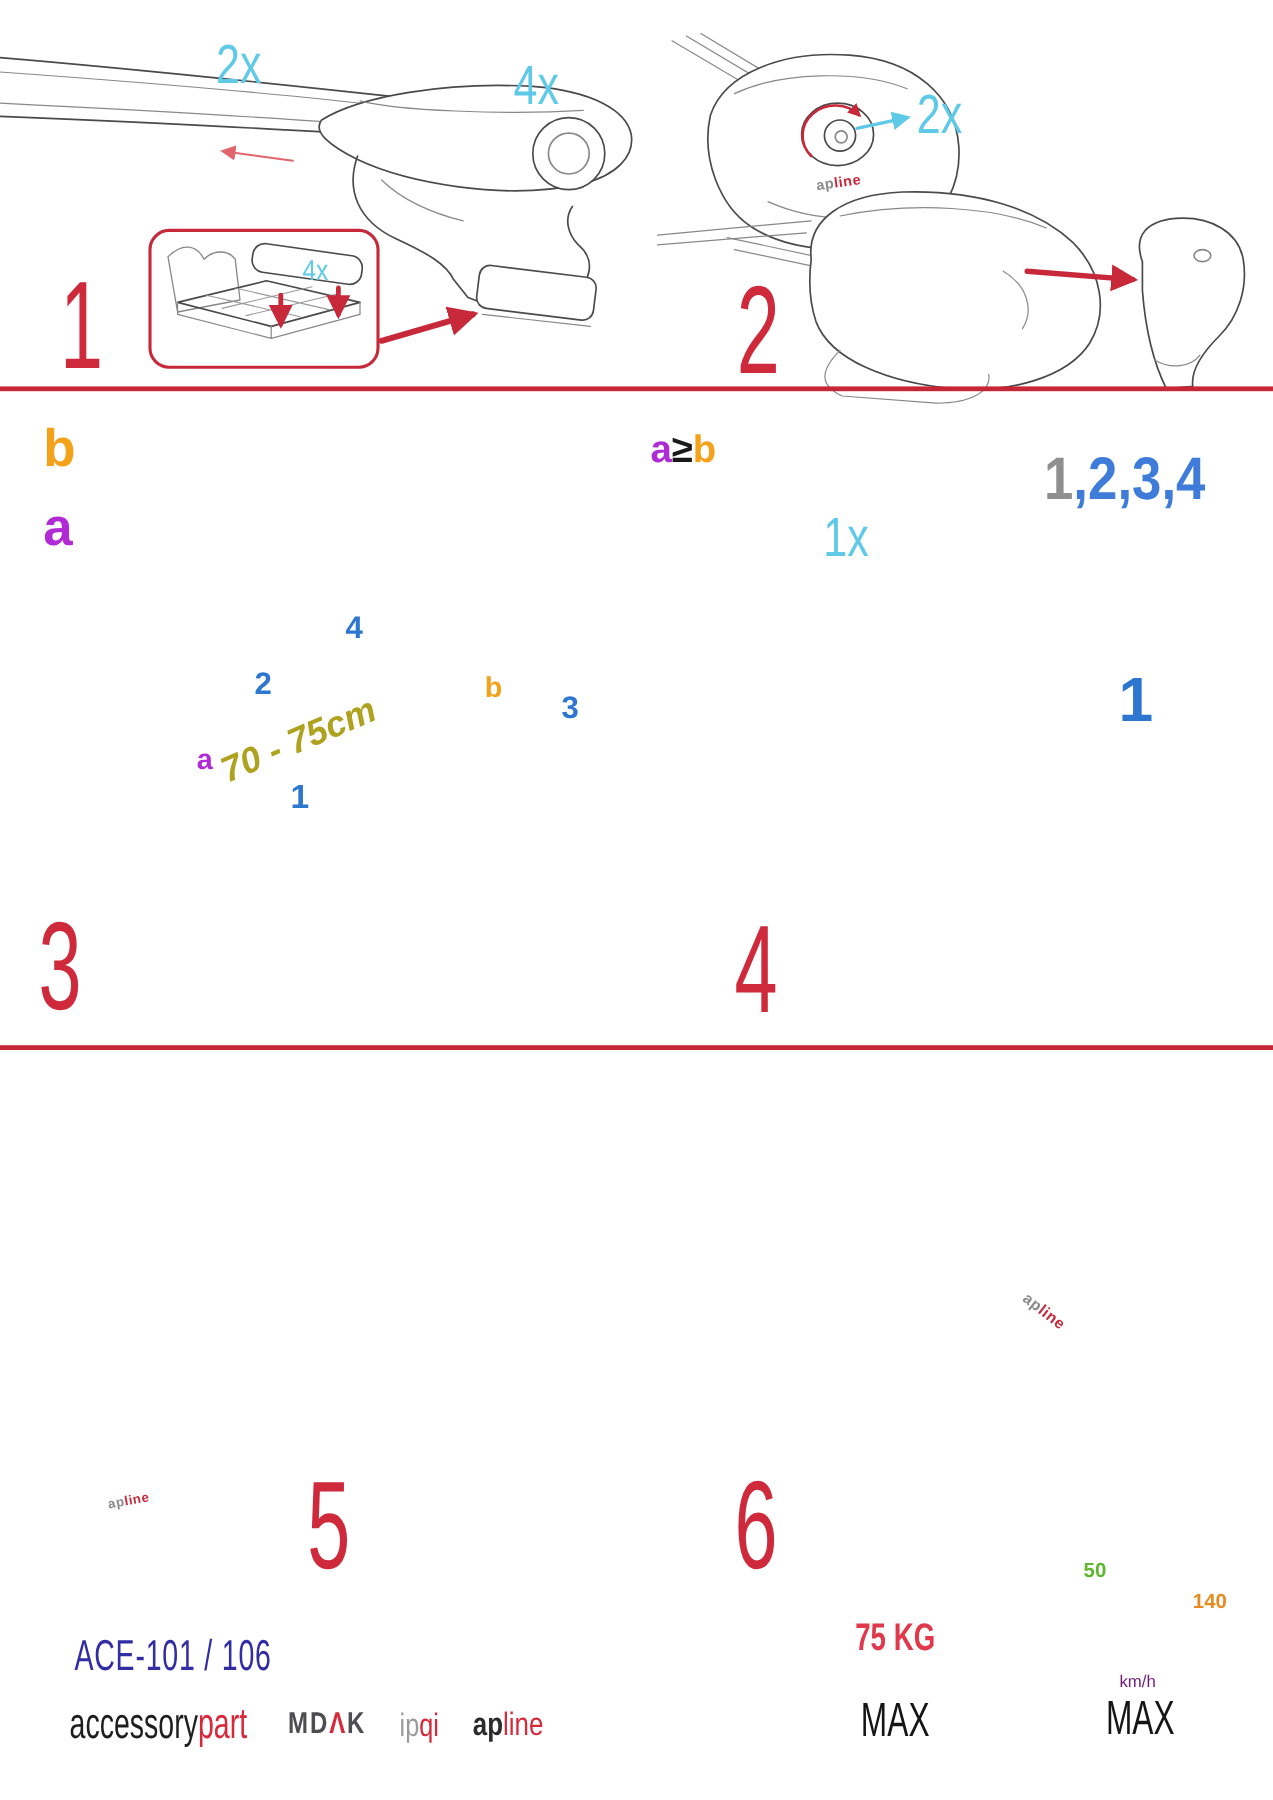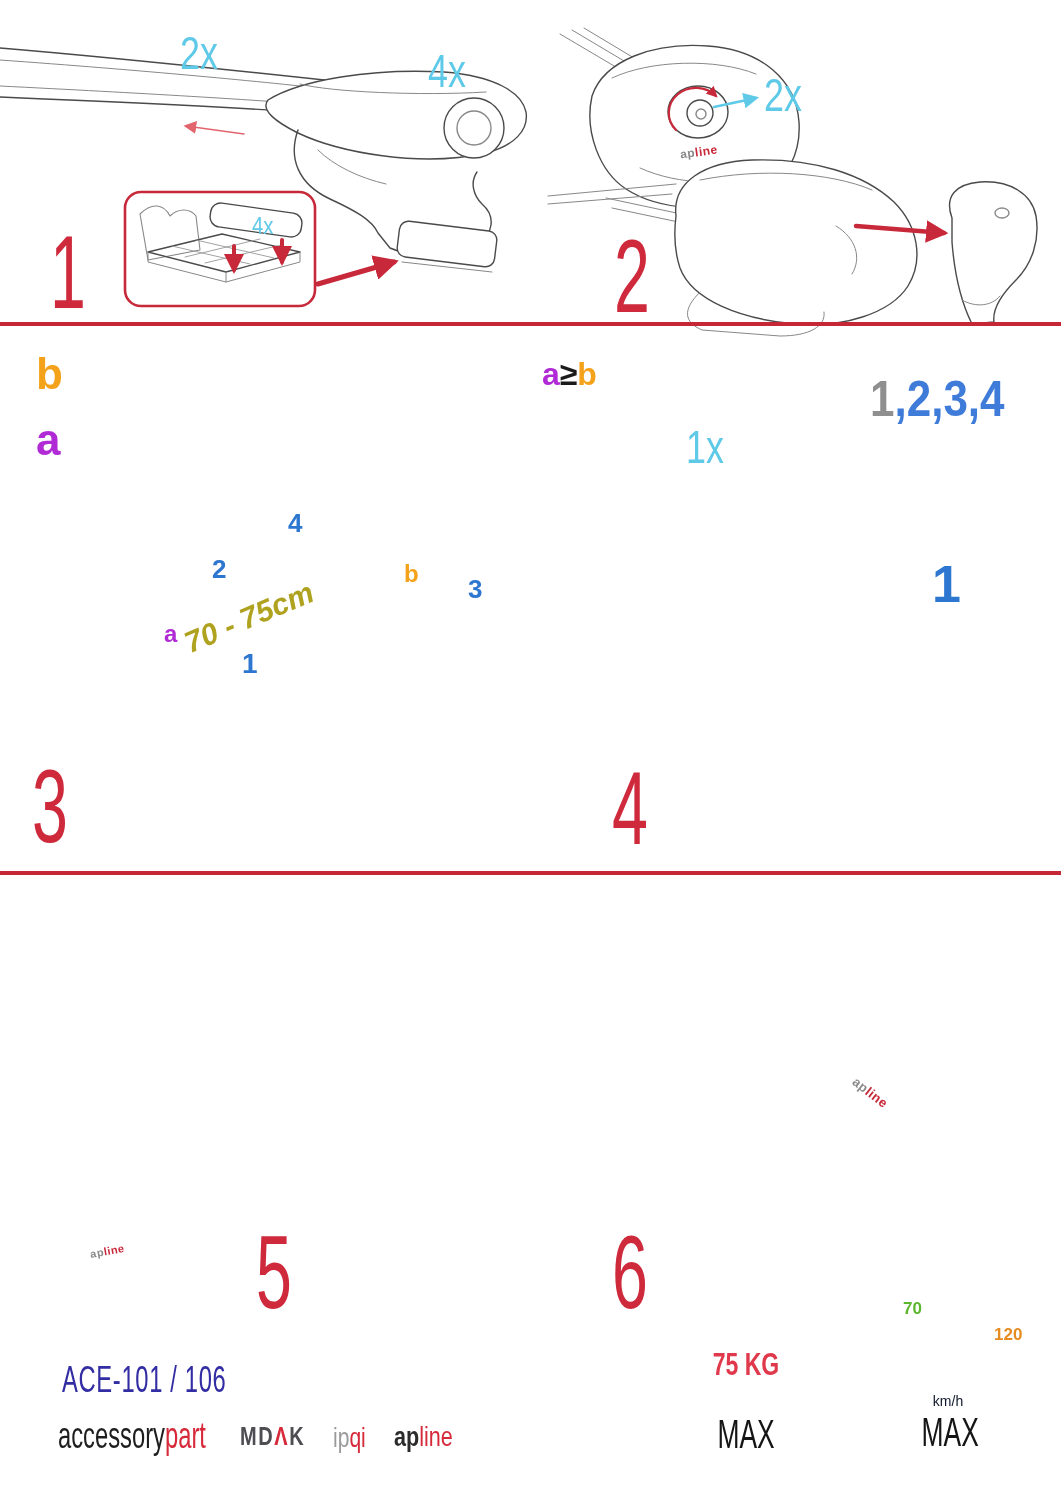--- a/index.html
+++ b/index.html
@@ -24,21 +24,21 @@
   .brand .b1{color:#1e1e1e;} .brand .b2{color:#D6293A;}
   .mdak{font-size:25px;line-height:1;font-weight:700;letter-spacing:2px;color:#4d4d52;transform:scaleX(.8);transform-origin:0 0;}
   .mdak .lam{color:#D6293A;}
   .ipqi{font-size:27px;line-height:1;font-weight:400;color:#9b9b9b;transform:scaleX(.78);transform-origin:0 0;}
   .ipqi .r{color:#D6293A;}
   .apf{font-size:27px;line-height:1;font-weight:700;color:#2b2b2b;transform:scaleX(.8);transform-origin:0 0;}
   .apf .r{color:#D6293A;font-weight:400;}
   .kg{width:136px;text-align:center;font-size:32px;line-height:1;font-weight:600;color:#E0394B;transform:scaleX(.72);transform-origin:50% 0;}
   .maxlbl{width:136px;text-align:center;font-size:40px;line-height:1;font-weight:500;color:#151515;transform:scaleX(.66);transform-origin:50% 0;}
   .spd-sm{font-size:17px;line-height:1;font-weight:700;}
-  .kmh{width:80px;text-align:center;font-size:14px;line-height:1;font-weight:400;color:#0f172a;}
+  .kmh{width:80px;text-align:center;font-size:14px;line-height:1;font-weight:400;color:#701a75;}
   .maxspd{width:80px;text-align:center;font-size:40px;line-height:1;font-weight:500;color:#151515;transform:scaleX(.66);transform-origin:50% 0;}
 </style>
 </head>
 <body>
 
 <div id="canvas">
 
   
   <svg width="1061" height="1500" viewBox="0 0 1061 1500" class="abs" style="left:0;top:0">
     <defs>
@@ -391,18 +391,18 @@
   
   <div class="abs code" style="left:62px;top:1362px">ACE-101 / 106</div>
   <div class="abs brand" style="left:58px;top:1418px"><span class="b1">accessory</span><span class="b2">part</span></div>
   <div class="abs mdak" style="left:240px;top:1424px"><span>MD</span><span class="lam">Λ</span><span>K</span></div>
   <div class="abs ipqi" style="left:333px;top:1425px"><span>ip</span><span class="r">qi</span></div>
   <div class="abs apf" style="left:394px;top:1424px"><span>ap</span><span class="r">line</span></div>
 
   <div class="abs kg" style="left:678px;top:1348px">75 KG</div>
   <div class="abs maxlbl" style="left:678px;top:1414px">MAX</div>
 
-  <div class="abs spd-sm" style="left:903px;top:1300px;color:#5CB72E">70</div>
-  <div class="abs spd-sm" style="left:994px;top:1326px;color:#E58B1F">120</div>
+  <div class="abs spd-sm" style="left:903px;top:1300px;color:#5CB72E">50</div>
+  <div class="abs spd-sm" style="left:994px;top:1326px;color:#E58B1F">140</div>
   <div class="abs kmh" style="left:908px;top:1394px">km/h</div>
   <div class="abs maxspd" style="left:908px;top:1412px">MAX</div>
 
 </div>
 
 </body></html>

